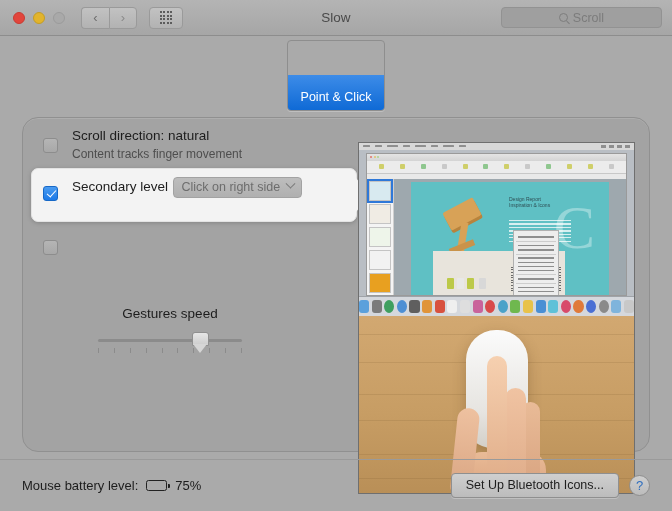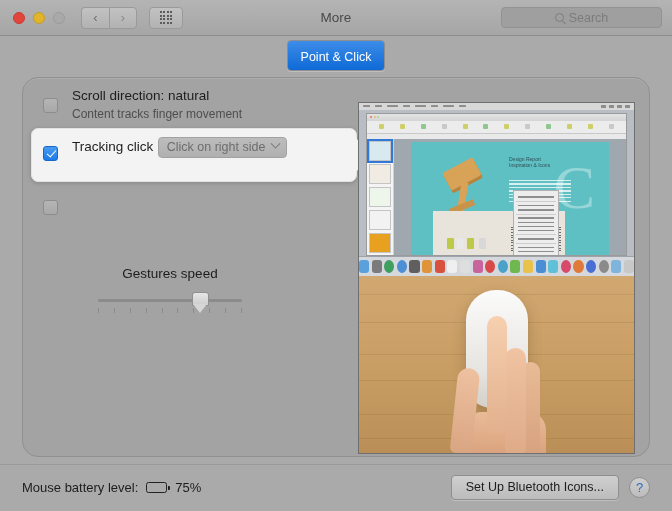--- a/index.html
+++ b/index.html
@@ -85,22 +85,23 @@
 
   
   .tabbar {
     flex: 0 0 30px;
     display: flex; align-items: center; justify-content: center;
     padding-top: 4px;
   }
   .tabs { display: flex; border-radius: 4px; overflow: hidden;
           border: 1px solid #8e8e8e; box-shadow: 0 1px 0 rgba(255,255,255,.25); }
   .tab {
-    font-size: 12.5px; padding: 10px 13px 5px;
+    font-size: 12.5px; padding: 16px 13px 5px;
     line-height: 1.1;
+    margin-top: 34px;
   }
   .tab.active {
     background: linear-gradient(to bottom, #3d8ce8, #0f6ad6);
     color: #fff;
   }
   .tab.inactive {
     background: linear-gradient(to bottom, #dadada, #c6c6c6);
     color: #2b2b2b;
     border-left: 1px solid #8e8e8e;
   }
@@ -408,21 +409,21 @@
     border-radius: 18px 18px 6px 6px; z-index: 0;
   }
 
   
   .bottombar {
     position: relative;
     flex: 1;
     border-top: 1px solid #9a9a9a;
     margin-top: 7px;
     display: flex; align-items: center;
-    padding: 6px 22px;
+    padding: 13px 22px;
   }
   .batt-group { display: flex; align-items: center; gap: 8px; }
   .batt-label { font-size: 13px; color: #1d1d1d; }
   .battery {
     position: relative; width: 21px; height: 11px;
     border: 1.5px solid #222; border-radius: 2.5px;
     padding: 1px;
   }
   .battery .fill { height: 100%; background: #222; border-radius: 1px; }
   .battery::after {
@@ -475,24 +476,24 @@
         <i></i>
           <i></i>
           <i></i>
           <i></i>
         <i></i>
           <i></i>
           <i></i>
           <i></i>
       </span>
     </div>
-    <div class="wintitle">More</div>
+    <div class="wintitle">Slow</div>
     <div class="searchfield">
       <span class="sicon"></span>
-      <span>Search</span>
+      <span>Scroll</span>
     </div>
   </div>
 
   <div class="tabbar">
     <div class="tabs">
       <div class="tab active">Point &amp; Click</div>
     </div>
   </div>
 
   <div class="panel">
@@ -504,21 +505,21 @@
         <span class="opt-sub">Content tracks finger movement</span>
       </span>
     </div>
 
     <div class="callout">
       <div class="sheet"></div>
       <div class="arrow"></div>
       <div class="inner">
         <span class="cbox checked"></span>
         <span>
-          <span class="opt-title">Tracking click</span>
+          <span class="opt-title">Secondary level</span>
           <span class="popup">
             <span>Click on right side</span>
             <i class="chevron"></i>
           </span>
         </span>
       </div>
     </div>
 
     <div class="opt" id="opt-smart">
       <span class="cbox"></span>

